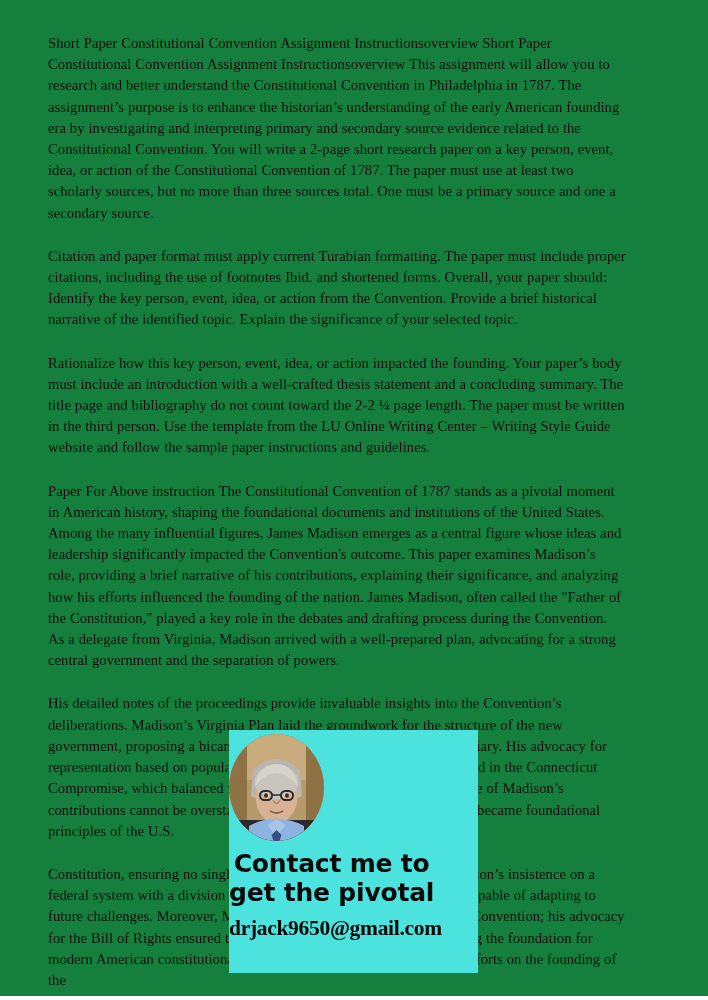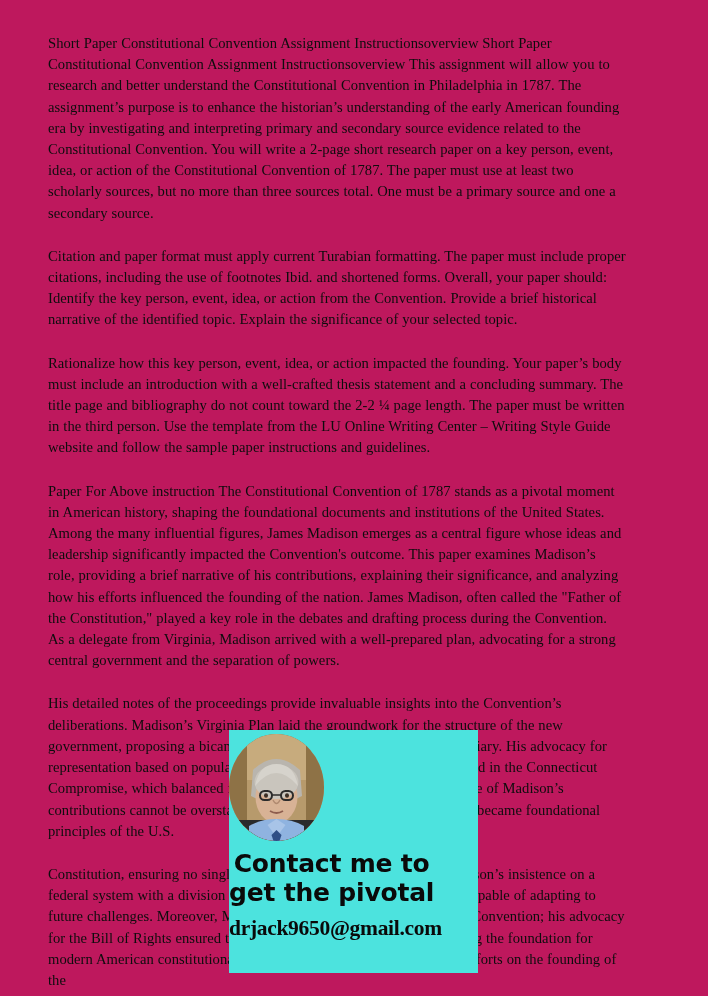--- a/index.html
+++ b/index.html
@@ -13,21 +13,21 @@
     position: relative;
     overflow: hidden;
     font-family: "Liberation Serif", "DejaVu Serif", serif;
   }
 
   #page {
     position: absolute;
     left: 0; top: 0;
     width: 708px;
     height: 996px;
-    background: #be185d;
+    background: #15803d;
   }
 
   #doc-body {
     position: absolute;
     left: 48px;
     top: 33px;
     width: 578px;
   }
 
   .para {

